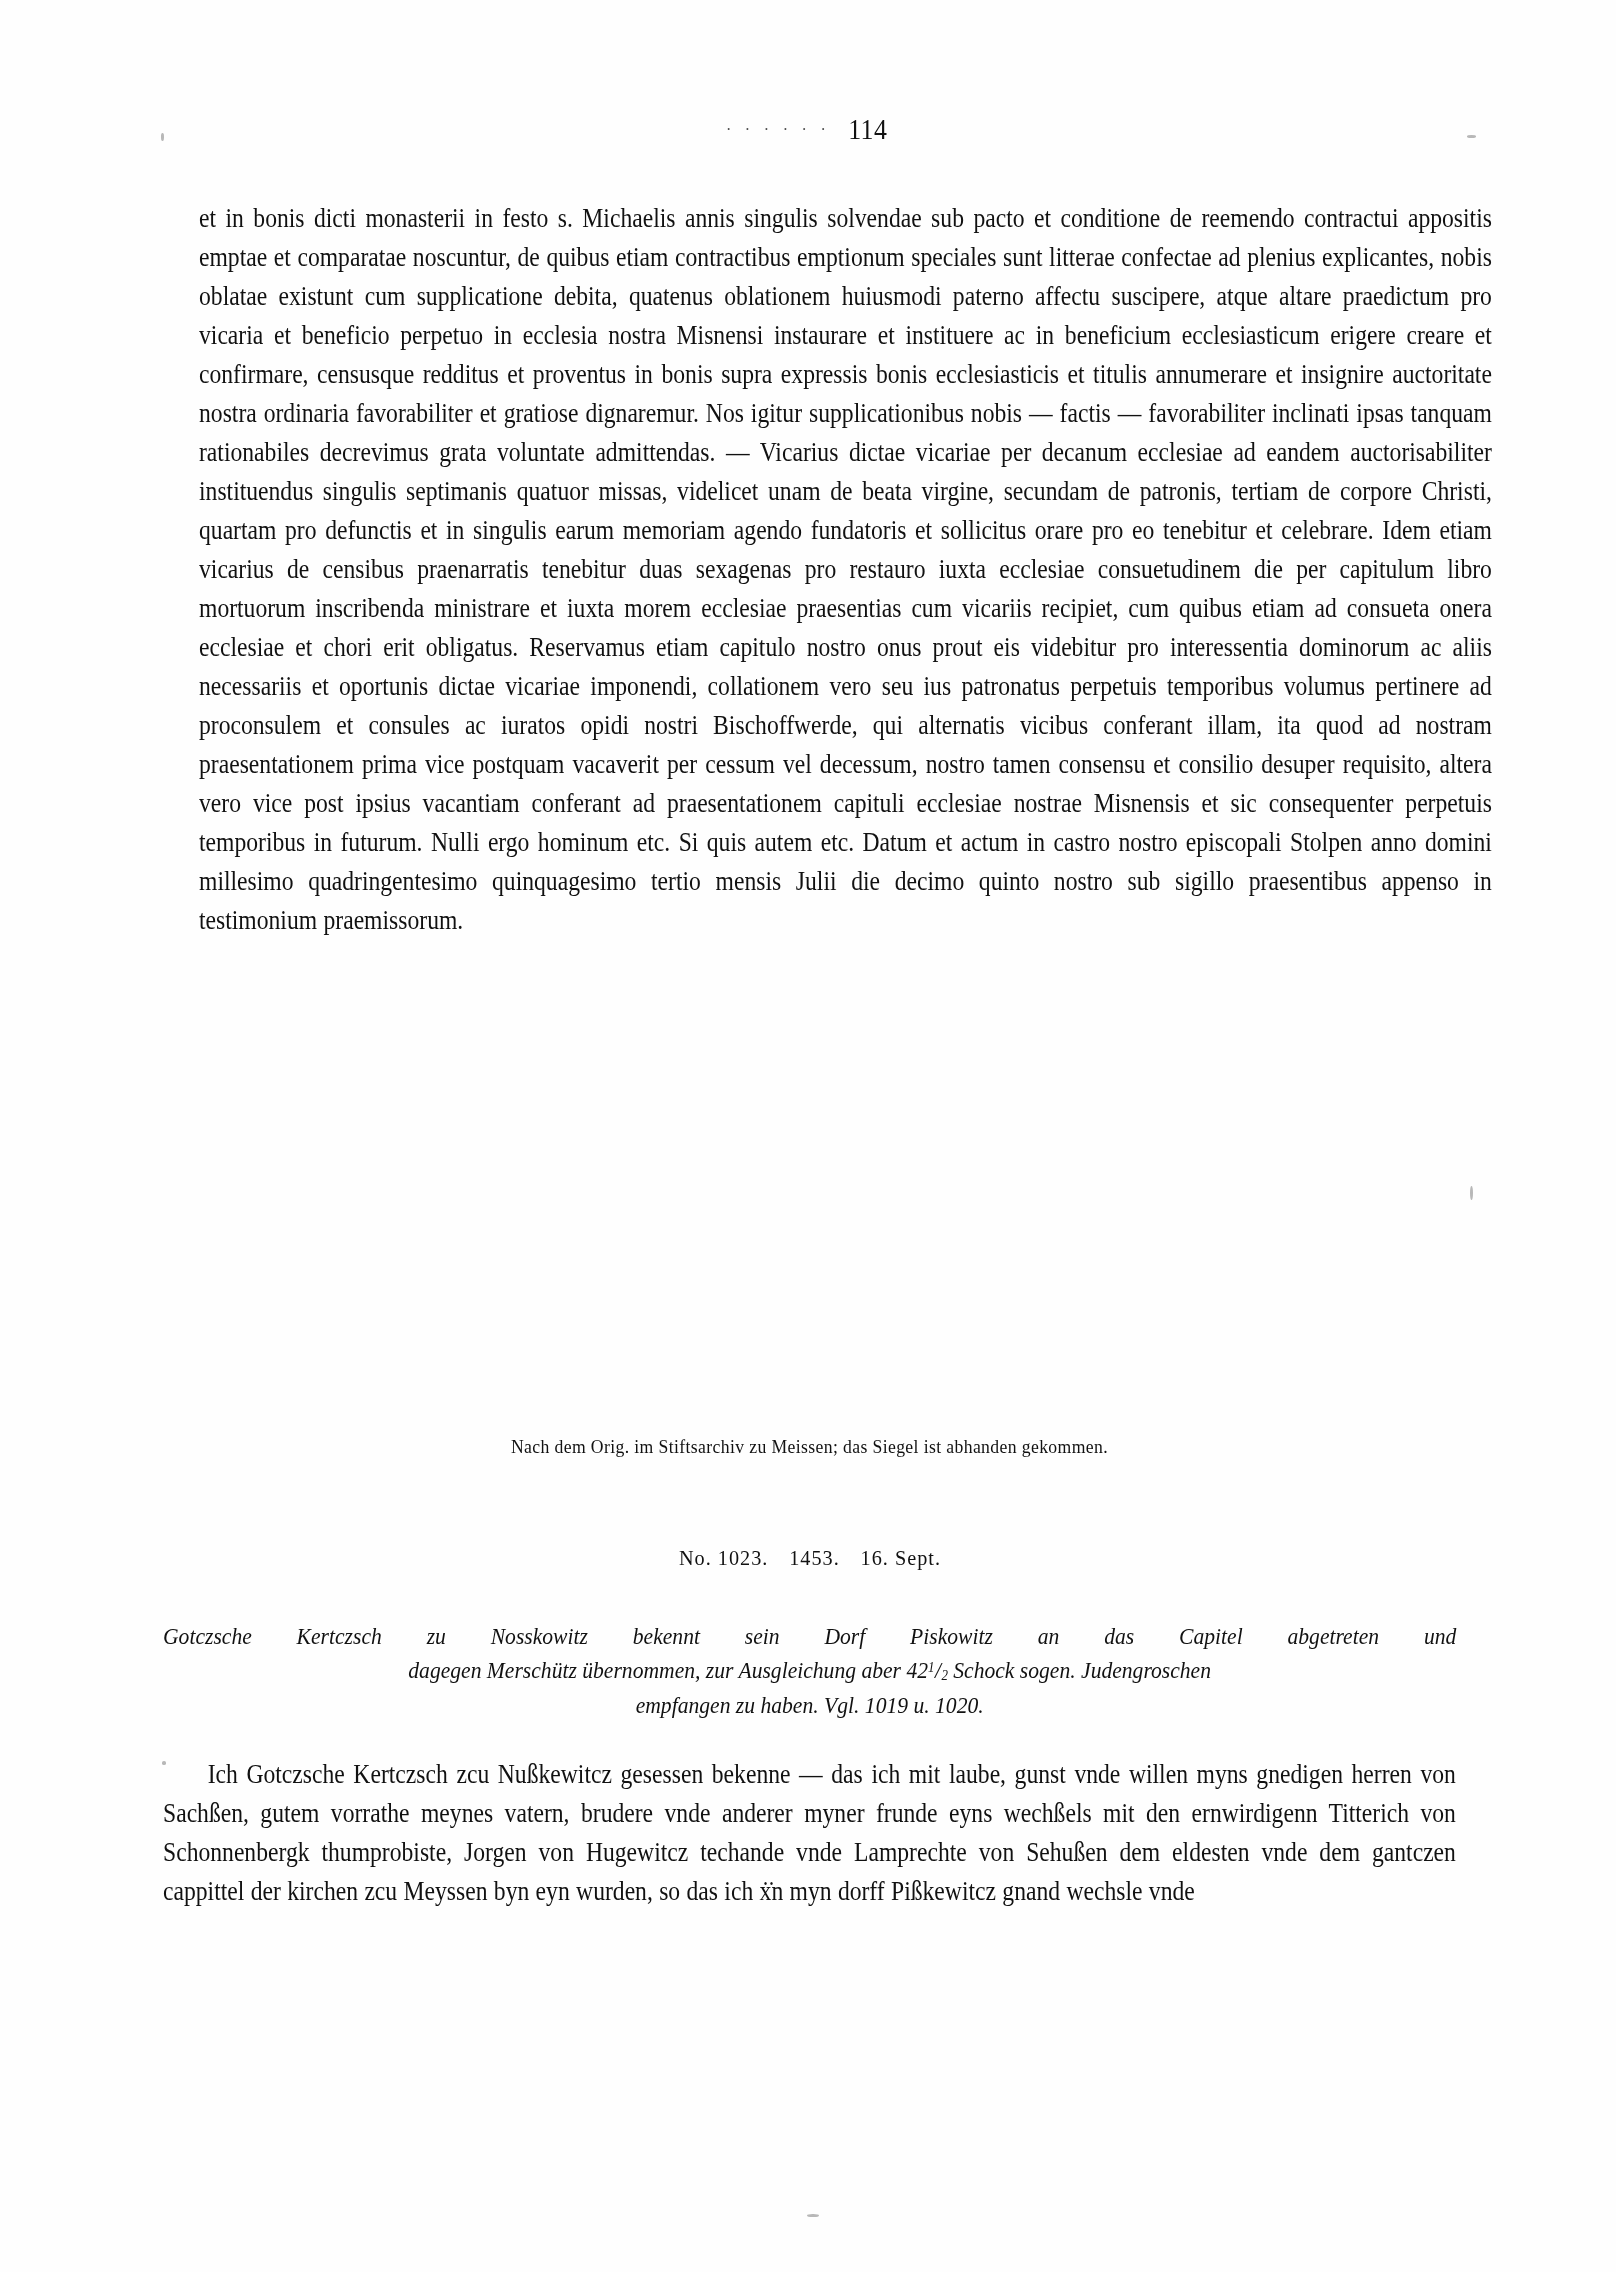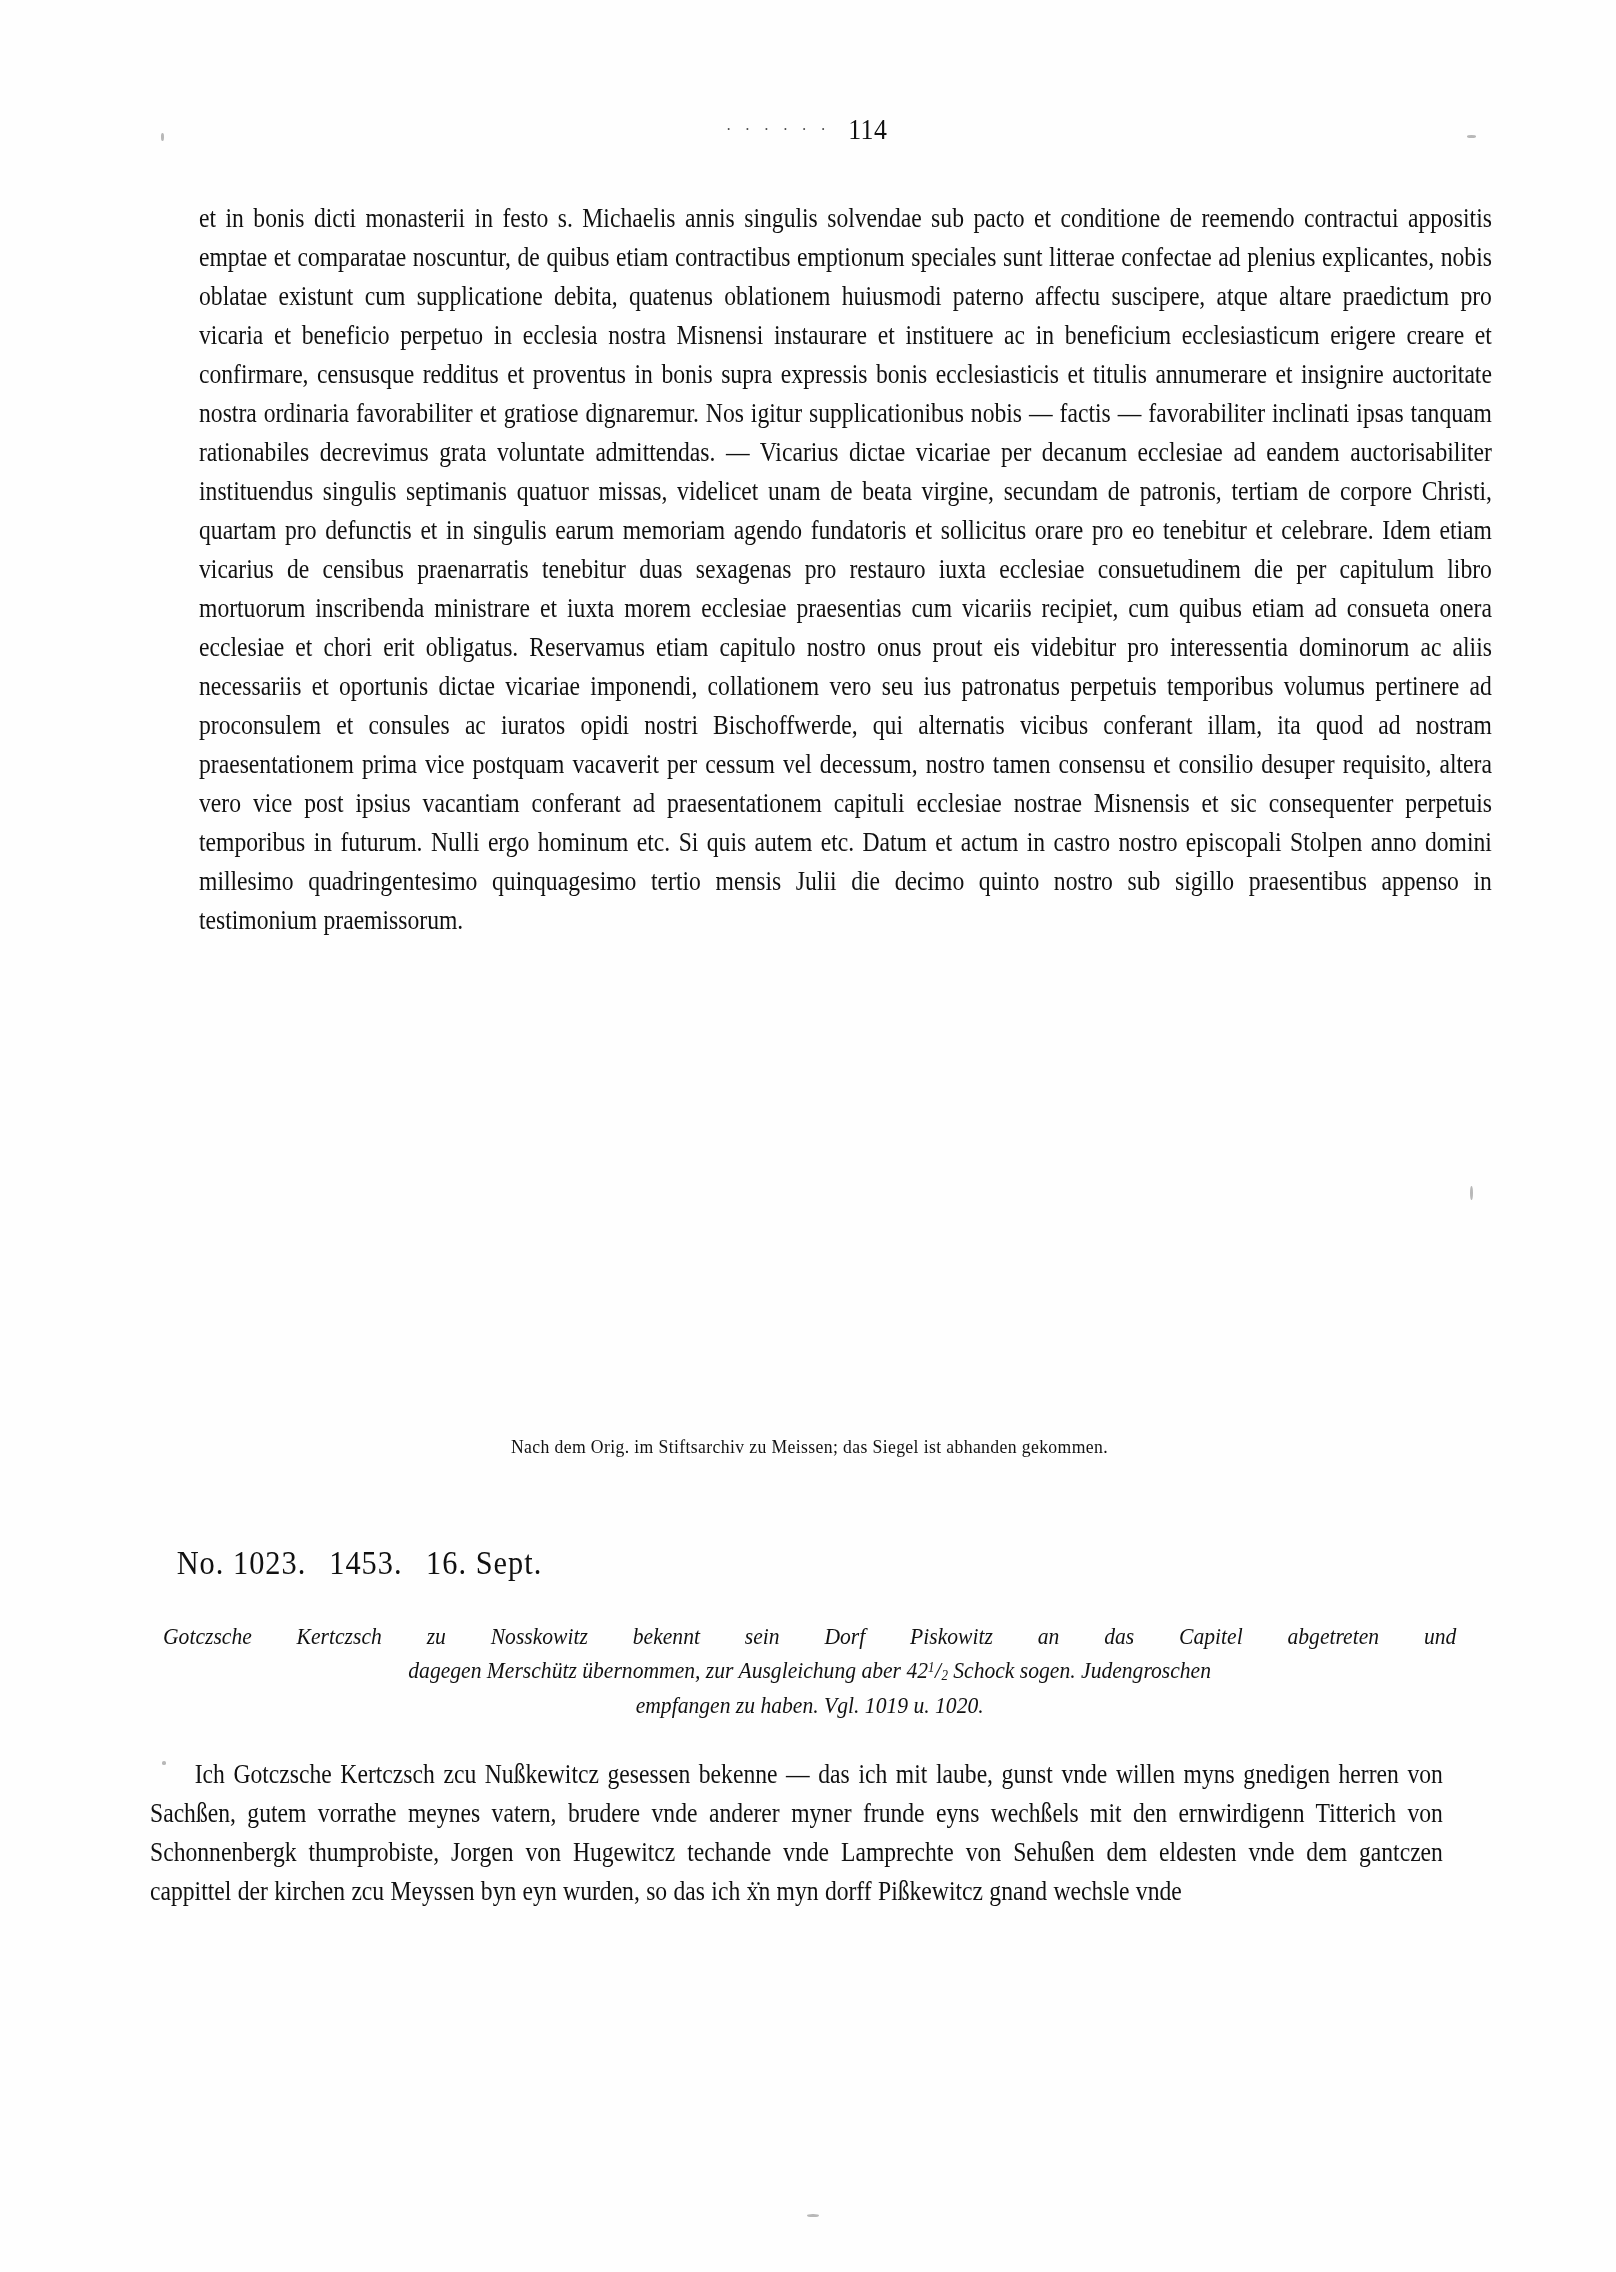--- a/index.html
+++ b/index.html
@@ -87,22 +87,22 @@
     transform: scaleX(0.93);
     transform-origin: center top;
   }
 
   
   .charter-heading {
     position: absolute;
     left: 163px;
     top: 1545px;
     width: 1293px;
-    text-align: left;
-    font-size: 33px;
+    text-align: center;
+    font-size: 22px;
     letter-spacing: 1.1px;
   }
   .charter-heading .seg {
     display: inline-block;
     transform: scaleX(0.92);
     transform-origin: center;
     margin: 0 7.5px;
   }
 
   
@@ -140,21 +140,21 @@
   }
   .frac .slash { padding: 0 0.5px; }
   .frac sub {
     font-size: 0.6em;
     vertical-align: -0.12em;
   }
 
   
   .german {
     position: absolute;
-    left: 150px;
+    left: 163px;
     top: 1755px;
     width: 1293px;
   }
   .german p {
     margin: 0;
     text-align: justify;
     font-size: 27px;
     line-height: 39px;
     text-indent: 51px;
     transform: scaleX(0.875);

